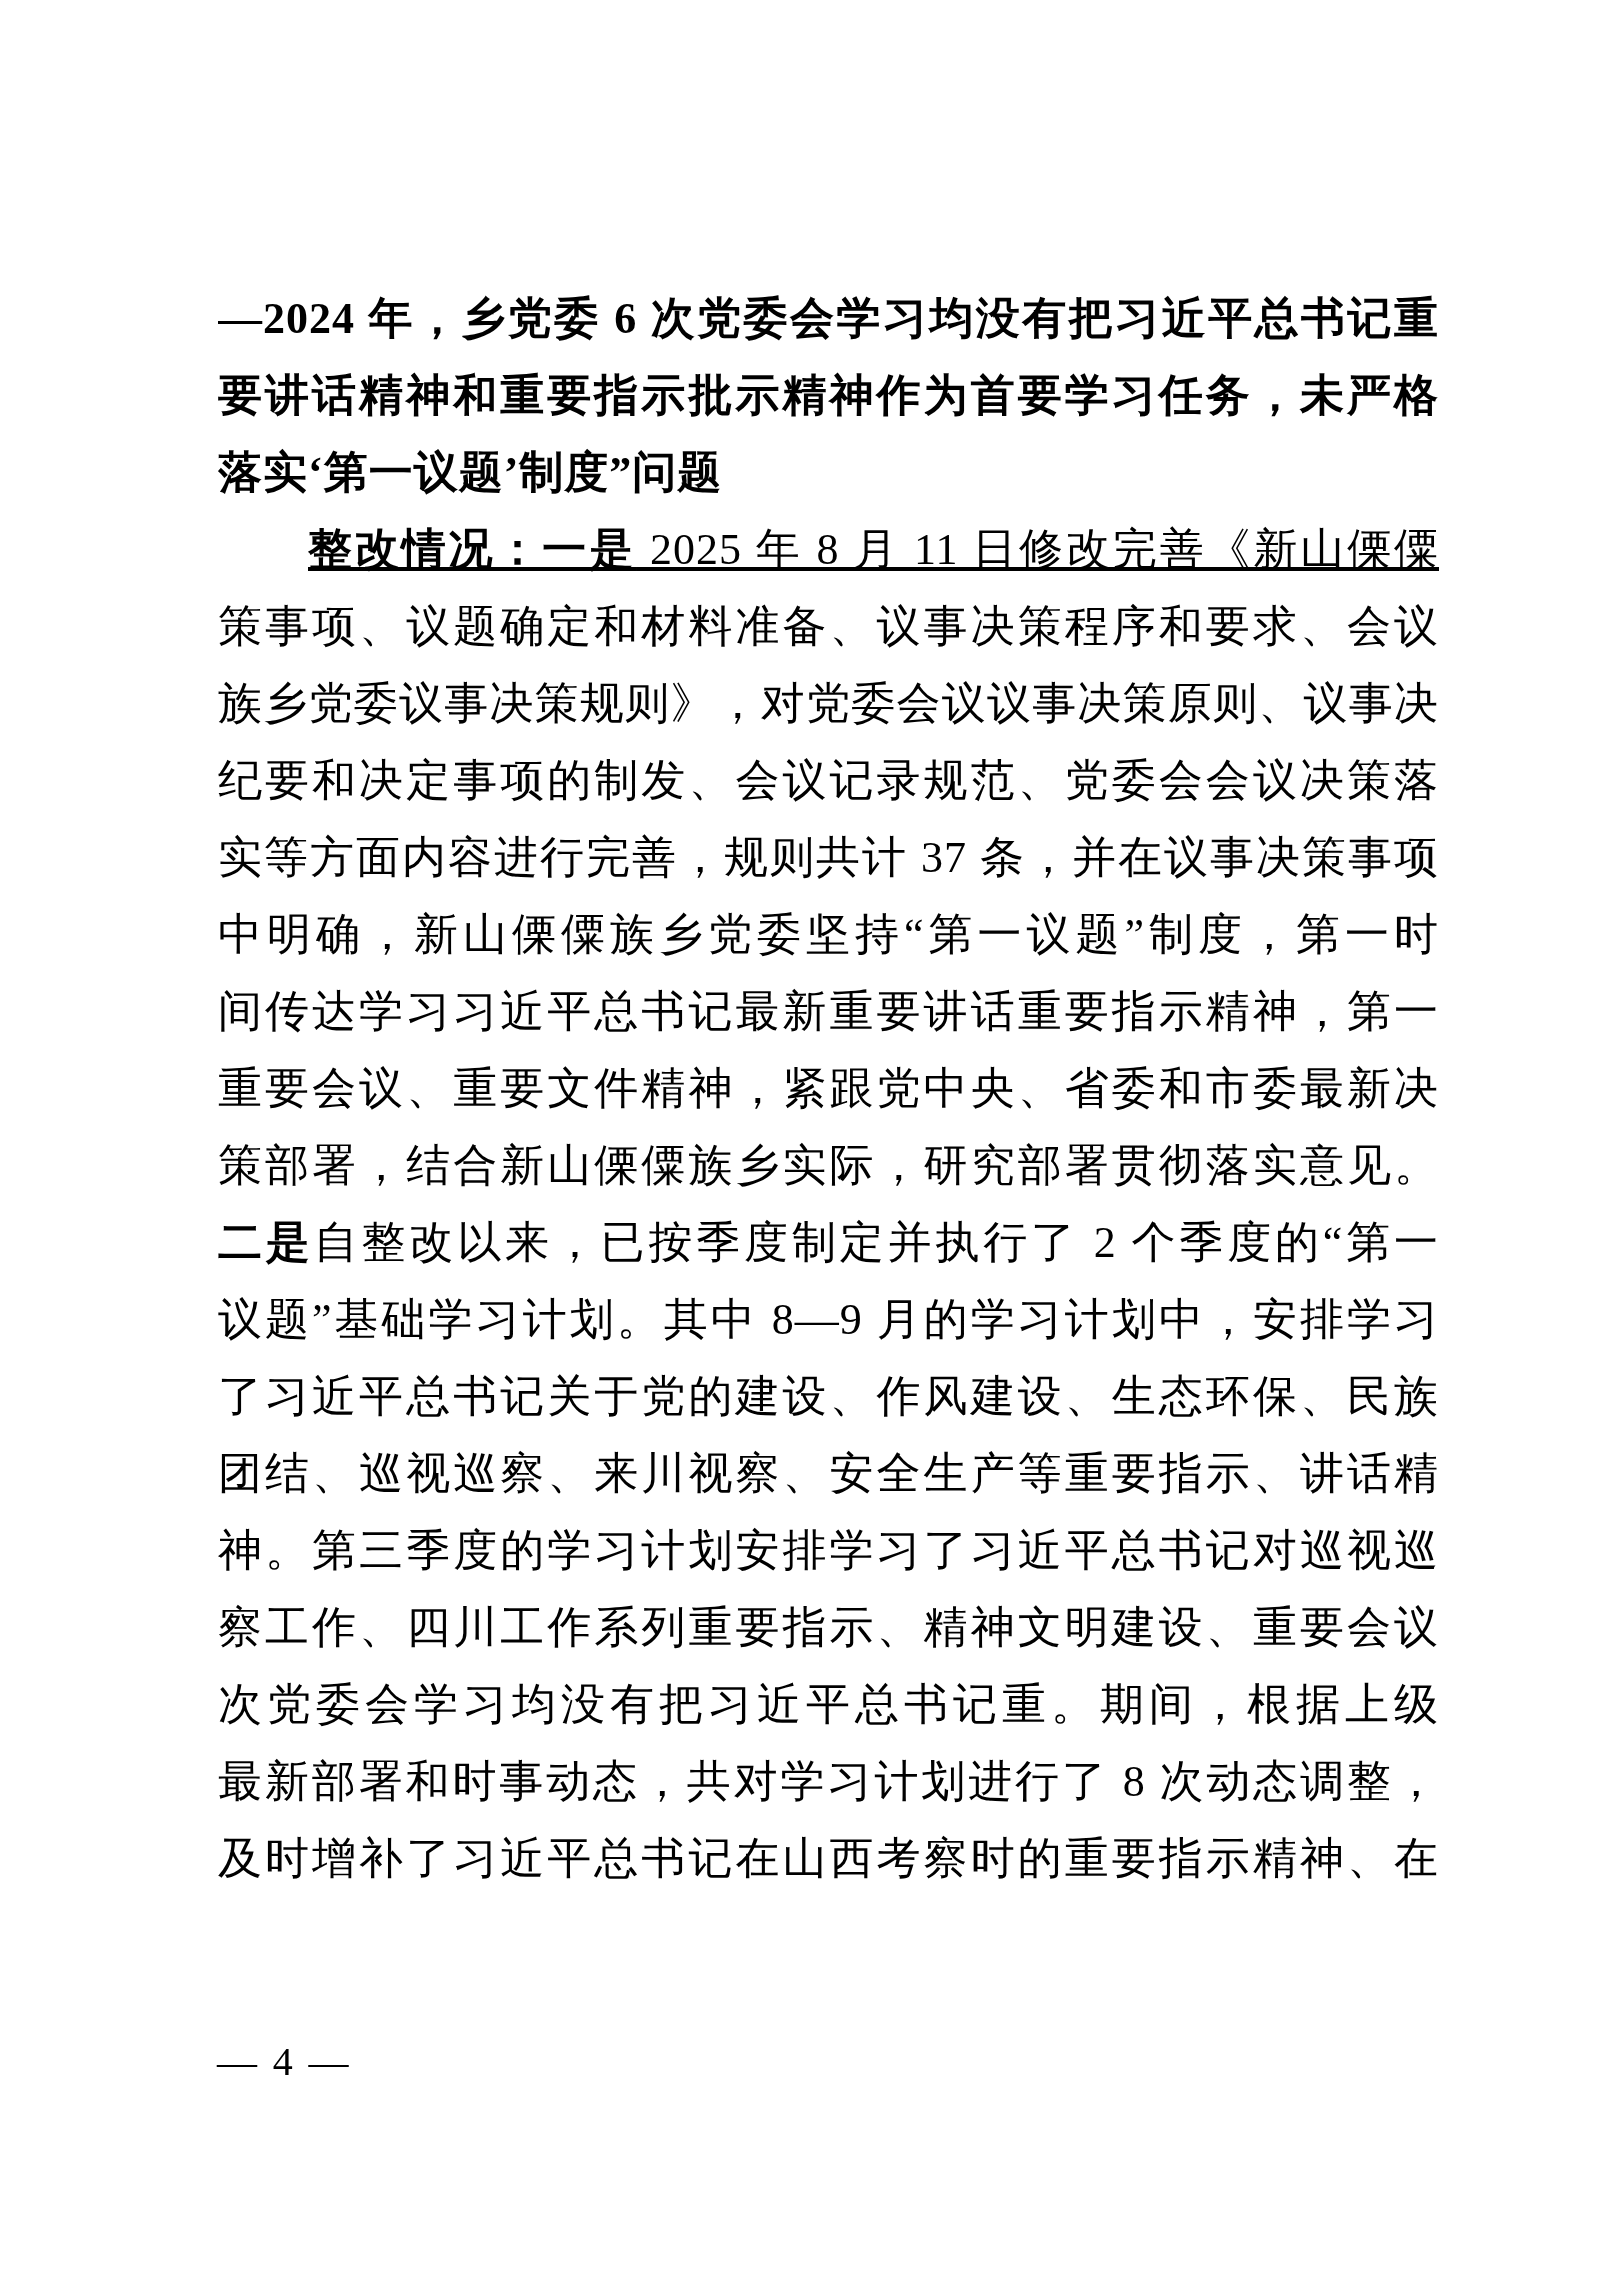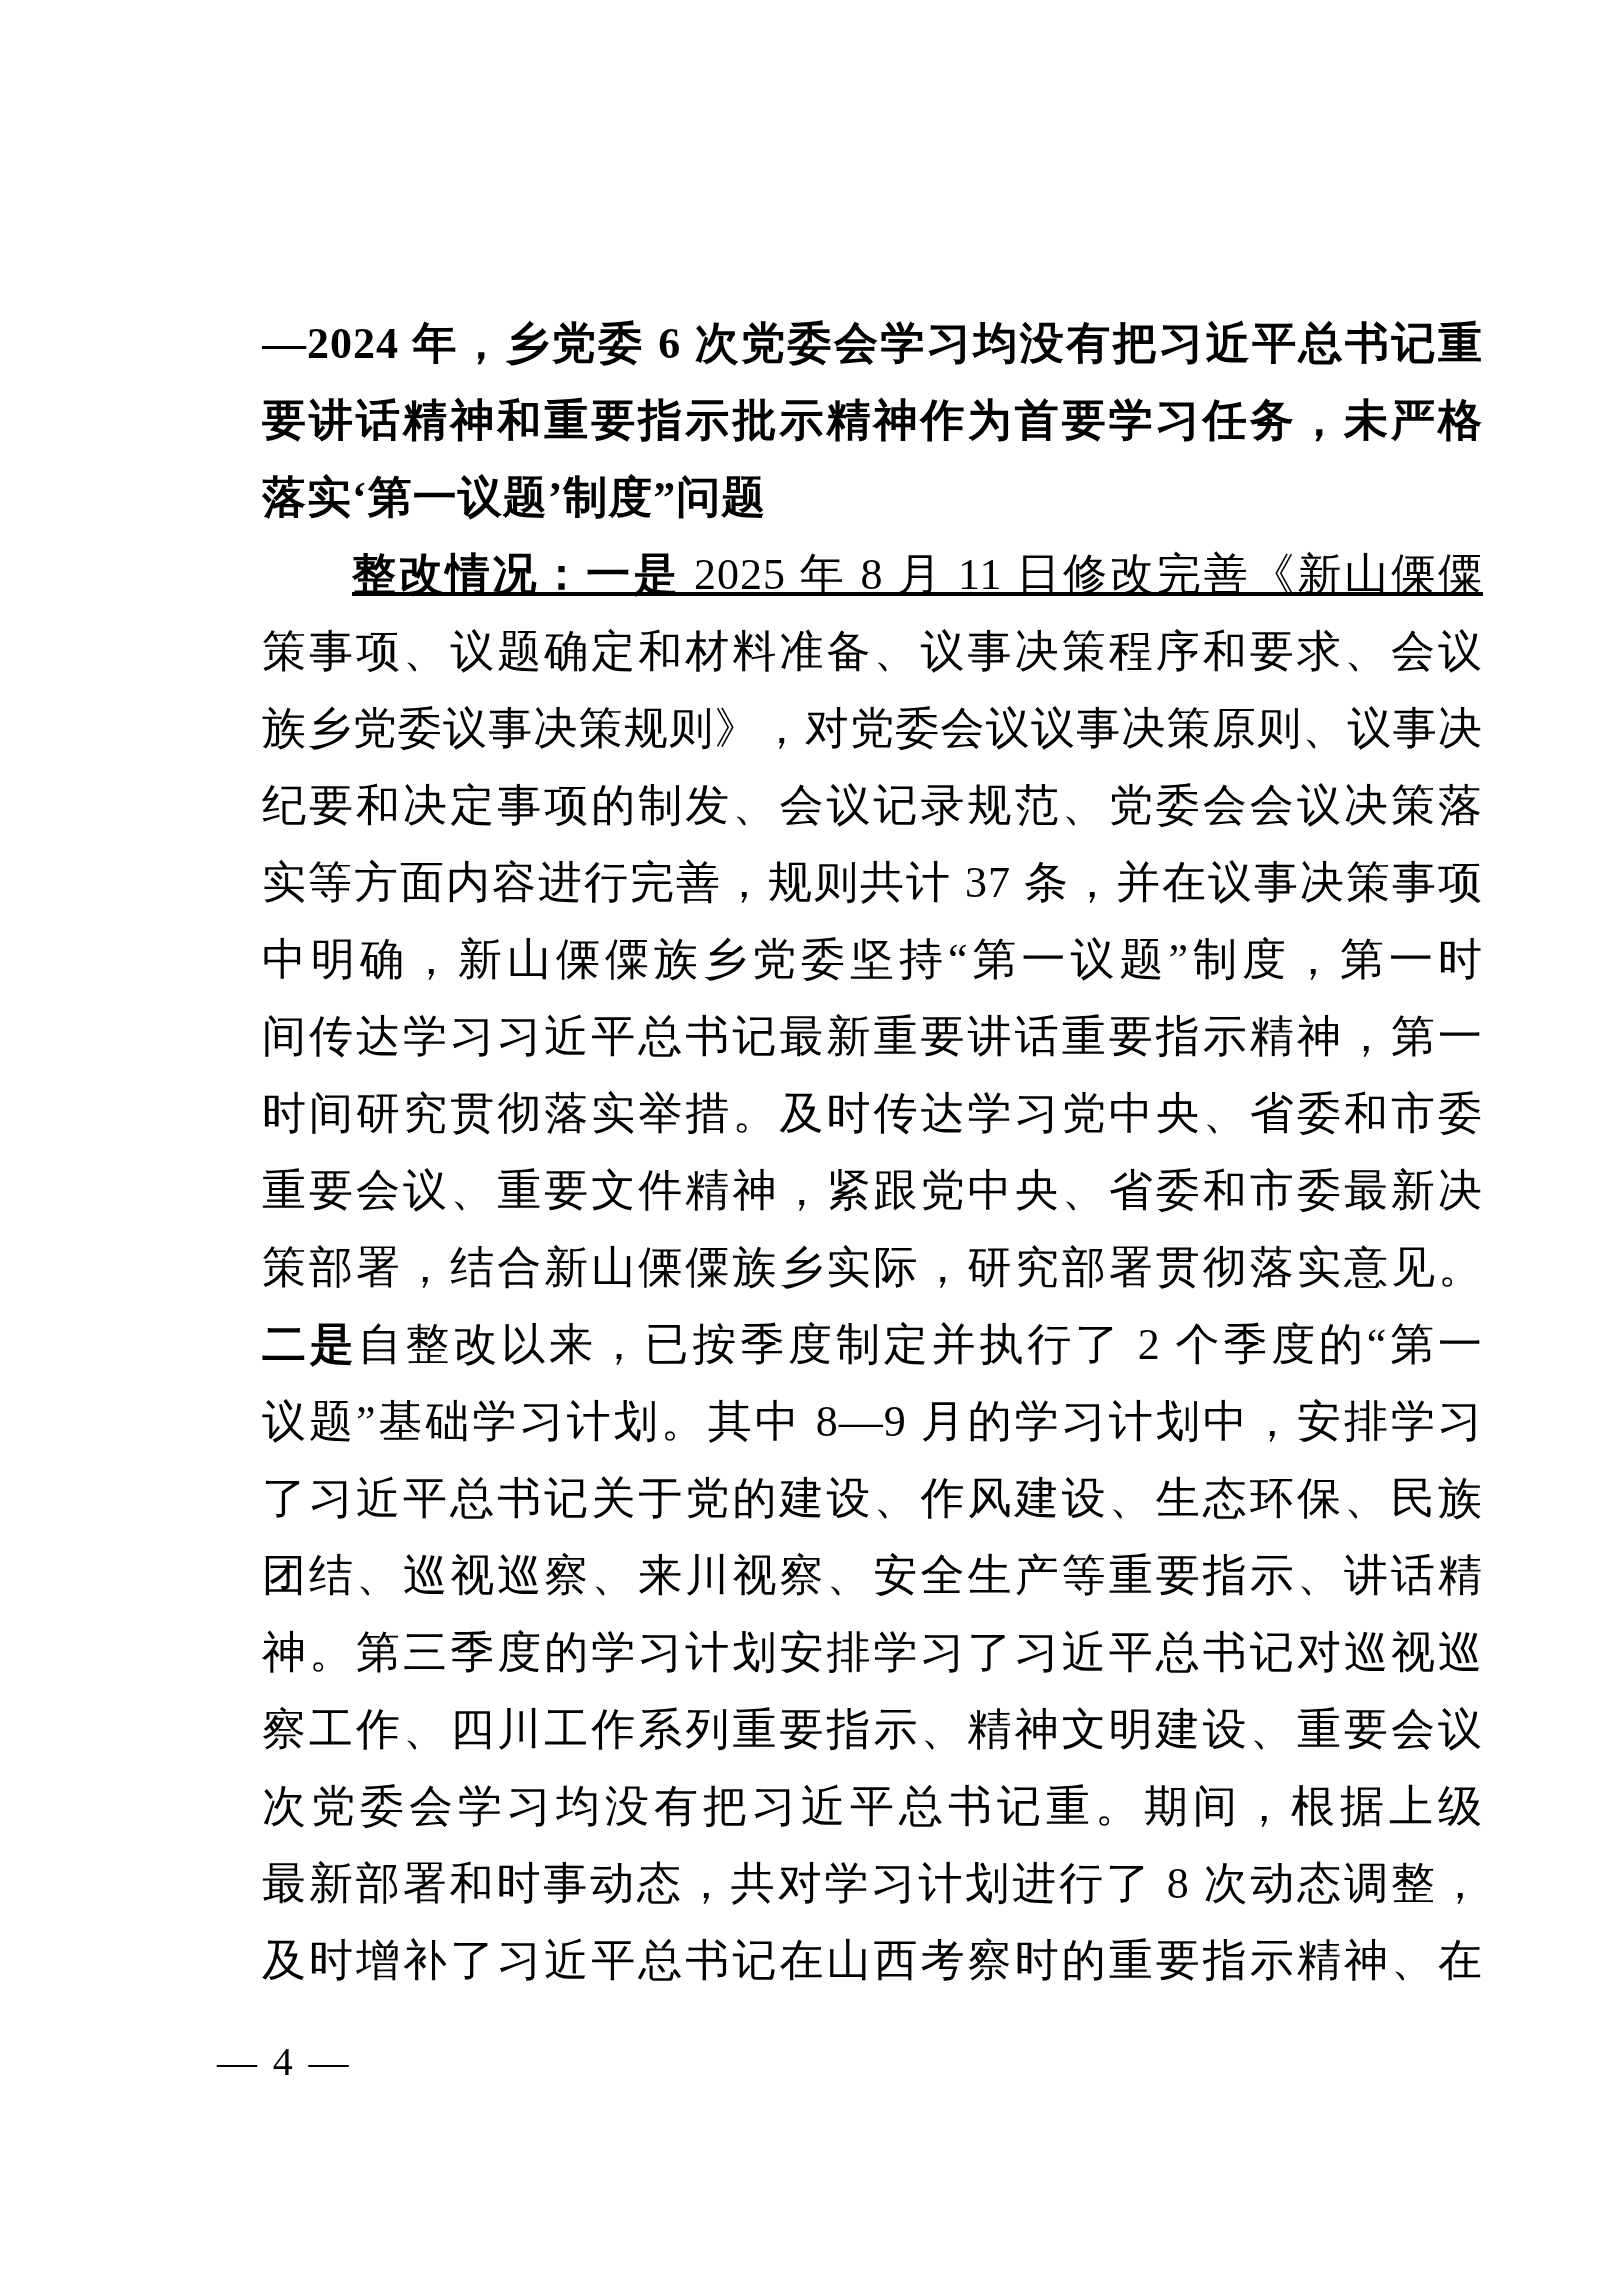--- a/index.html
+++ b/index.html
@@ -9,23 +9,22 @@
     height: 2293px;
     margin: 0 auto;
     background: #ffffff;
     color: #000000;
     font-family: "Liberation Serif", "DejaVu Serif", serif;
     overflow: hidden;
   }
   .doc {
     position: absolute;
     left: 218px;
-    top: 305px;
+    top: 280px;
     width: 1221px;
-    margin-left: 44px;
   }
   .line {
     font-size: 44px;
     line-height: 77px;
     letter-spacing: 1px;
     white-space: normal;
     overflow: hidden;
     height: 77px;
   }
   .just {
@@ -53,21 +52,20 @@
       <div class="line just"><span class="bold">—2024 年，乡党委 6 次党委会学习均没有把习近平总书记重</span></div>
       <div class="line just"><span class="bold">要讲话精神和重要指示批示精神作为首要学习任务，未严格</span></div>
       <div class="line"><span class="bold">落实‘第一议题’制度”问题</span></div>
       <div class="line just ind"><span class="bold">整改情况：一是</span><span> 2025 年 8 月 11 日修改完善《新山傈僳</span></div>
       <div class="line just"><span>策事项、议题确定和材料准备、议事决策程序和要求、会议</span></div>
       <div class="line just"><span>族乡党委议事决策规则》，对党委会议议事决策原则、议事决</span></div>
       <div class="line just"><span>纪要和决定事项的制发、会议记录规范、党委会会议决策落</span></div>
       <div class="line just"><span>实等方面内容进行完善，规则共计 37 条，并在议事决策事项</span></div>
       <div class="line just"><span>中明确，新山傈僳族乡党委坚持“第一议题”制度，第一时</span></div>
       <div class="line just"><span>间传达学习习近平总书记最新重要讲话重要指示精神，第一</span></div>
-      <div class="line just"><span>时间研究贯彻落实举措。及时传达学习党中央、省委和市委</span></div>
       <div class="line just"><span>重要会议、重要文件精神，紧跟党中央、省委和市委最新决</span></div>
       <div class="line just"><span>策部署，结合新山傈僳族乡实际，研究部署贯彻落实意见。</span></div>
       <div class="line just"><span class="bold">二是</span><span>自整改以来，已按季度制定并执行了 2 个季度的“第一</span></div>
       <div class="line just"><span>议题”基础学习计划。其中 8—9 月的学习计划中，安排学习</span></div>
       <div class="line just"><span>了习近平总书记关于党的建设、作风建设、生态环保、民族</span></div>
       <div class="line just"><span>团结、巡视巡察、来川视察、安全生产等重要指示、讲话精</span></div>
       <div class="line just"><span>神。第三季度的学习计划安排学习了习近平总书记对巡视巡</span></div>
       <div class="line just"><span>察工作、四川工作系列重要指示、精神文明建设、重要会议</span></div>
       <div class="line just"><span>次党委会学习均没有把习近平总书记重。期间，根据上级</span></div>
       <div class="line just"><span>最新部署和时事动态，共对学习计划进行了 8 次动态调整，</span></div>

